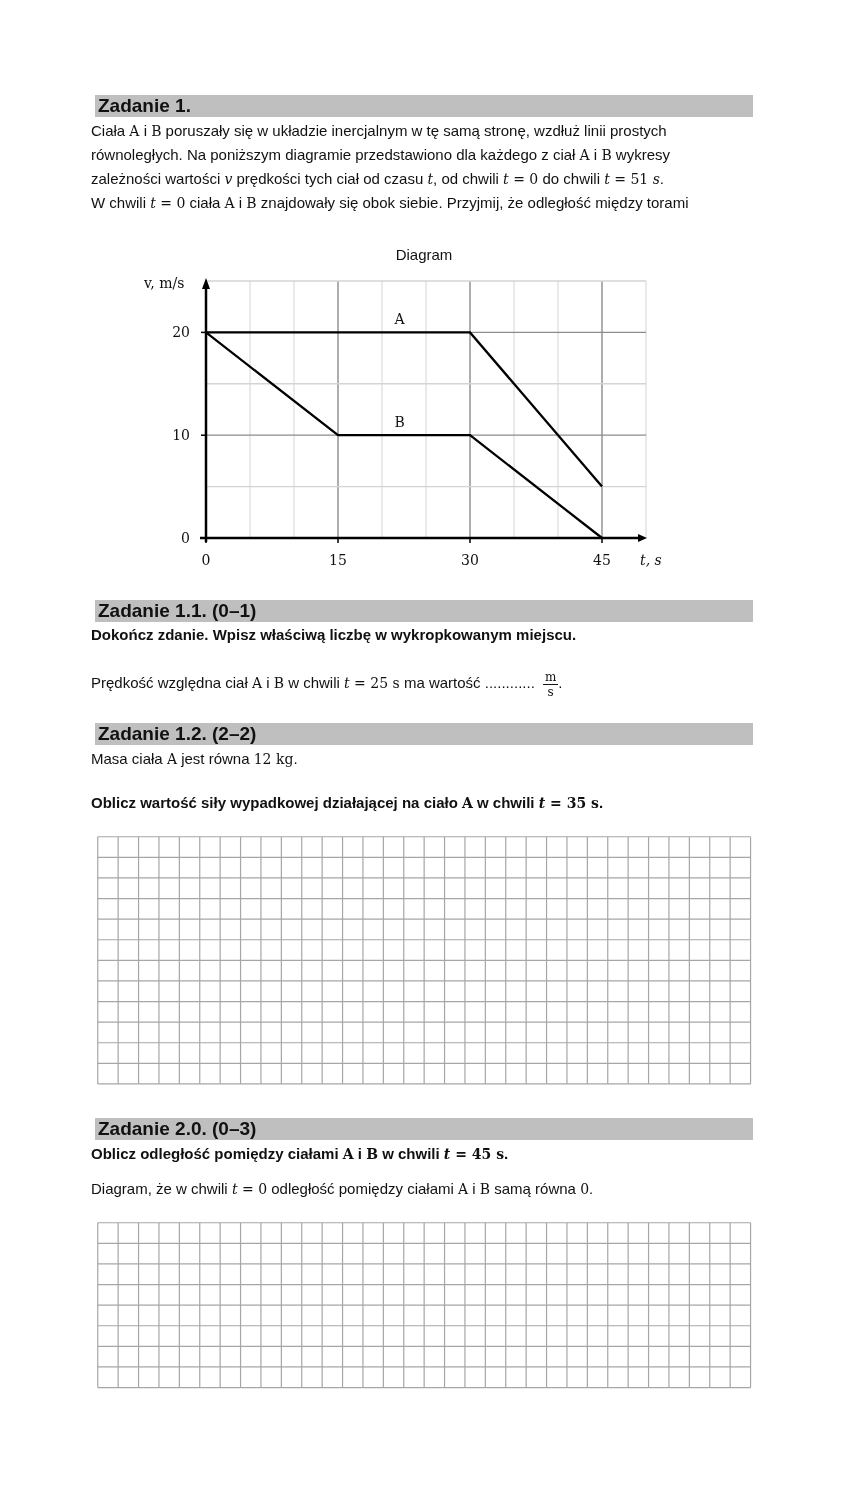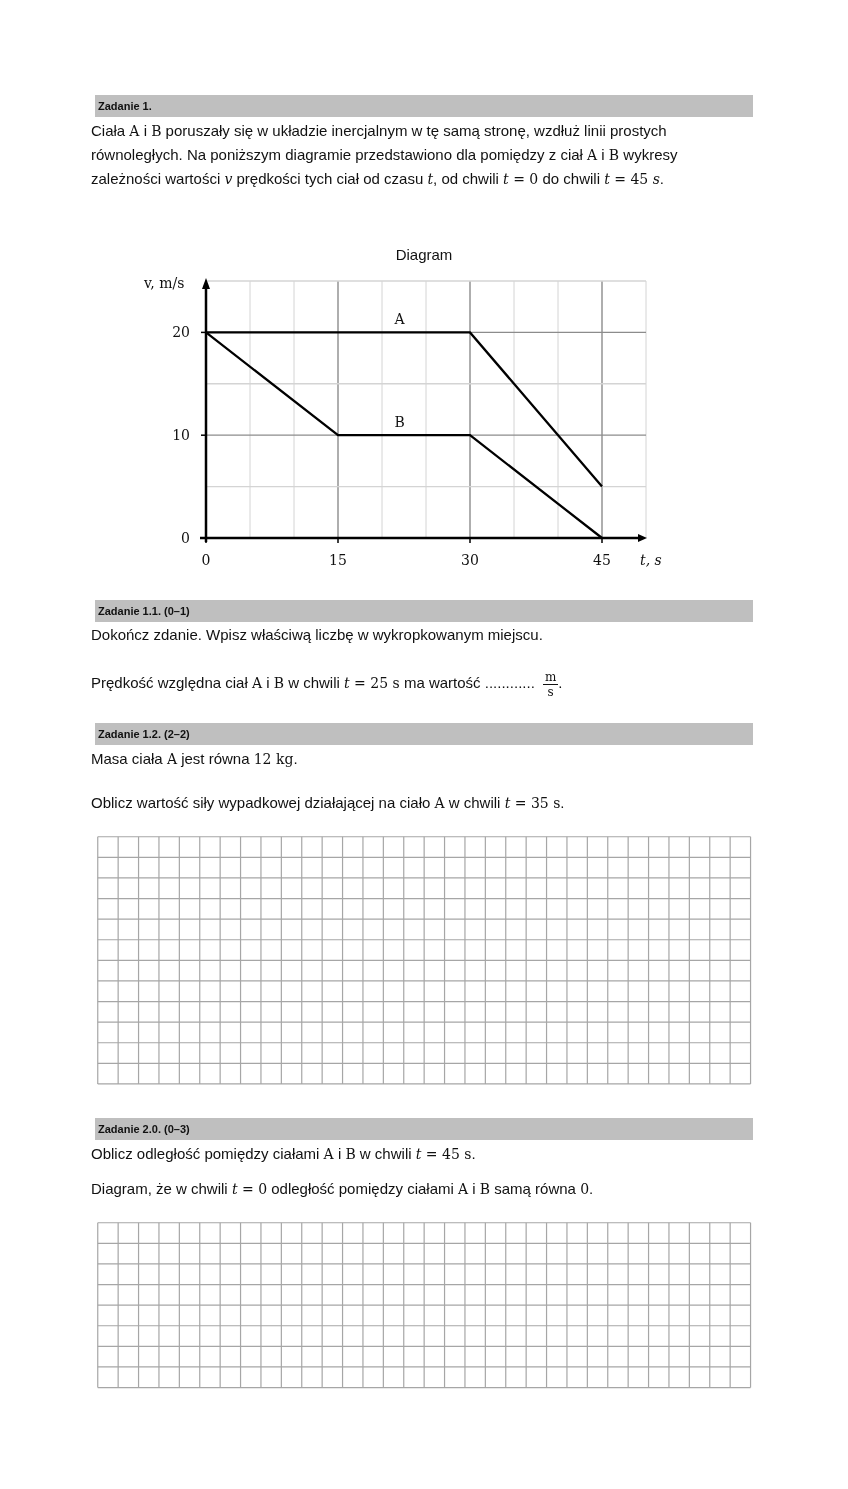--- a/index.html
+++ b/index.html
@@ -1,38 +1,39 @@
 <!DOCTYPE html>
 <html><head>
 <meta charset="utf-8">
 <style>
   html, body { margin: 0; padding: 0; background: #ffffff; }
   body { width: 848px; height: 1489px; position: relative; overflow: hidden;
          font-family: "Liberation Sans", sans-serif; color: #111; }
   .sec-head { position: absolute; left: 95px; width: 658px; height: 22px; background: #bfbfbf;
-              font-weight: bold; font-size: 11px; line-height: 22px; padding-left: 3px; box-sizing: border-box; }
+              font-weight: bold; font-size: 19px; line-height: 22px; padding-left: 3px; box-sizing: border-box; }
   .p { position: absolute; left: 91px; font-size: 15px; line-height: 23px; width: 660px; }
-  .b { font-weight: normal; }
+  .b { font-weight: bold; }
   .m { font-family: "DejaVu Serif", serif; font-size: 14px; }
   .mi { font-family: "DejaVu Serif", serif; font-style: italic; font-size: 14px; }
   .frac { display: inline-block; vertical-align: middle; text-align: center; font-family: "DejaVu Serif", serif; font-size: 12px; line-height: 14px; margin-left: 4px; }
   .frac .num { display: block; border-bottom: 1px solid #111; padding: 0 2px; }
   .frac .den { display: block; }
   #chart { position: absolute; left: 130px; top: 240px; }
   .grid-box { position: absolute; left: 97px; }
   .grid-box svg { display: block; }
 </style>
 </head>
 <body>
 
 <div class="sec-head" style="top:95px">Zadanie 1.</div>
 <div class="p" style="top:119px">
     <div><span>Ciała </span><span class="m">A</span><span> i </span><span class="m">B</span><span> poruszały się w układzie inercjalnym w tę samą stronę, wzdłuż linii prostych</span></div>
-    <div><span>równoległych. Na poniższym diagramie przedstawiono dla pomiędzy z ciał </span><span class="m">A</span><span> i </span><span class="m">B</span><span> wykresy</span></div>
-    <div><span>zależności wartości </span><span class="mi">v</span><span> prędkości tych ciał od czasu </span><span class="mi">t</span><span>, od chwili </span><span class="mi">t</span><span class="m"> = 0</span><span> do chwili </span><span class="mi">t</span><span class="m"> = 45 </span><span class="mi">s</span><span>.</span></div>
+    <div><span>równoległych. Na poniższym diagramie przedstawiono dla każdego z ciał </span><span class="m">A</span><span> i </span><span class="m">B</span><span> wykresy</span></div>
+    <div><span>zależności wartości </span><span class="mi">v</span><span> prędkości tych ciał od czasu </span><span class="mi">t</span><span>, od chwili </span><span class="mi">t</span><span class="m"> = 0</span><span> do chwili </span><span class="mi">t</span><span class="m"> = 51 </span><span class="mi">s</span><span>.</span></div>
+    <div><span>W chwili </span><span class="mi">t</span><span class="m"> = 0</span><span> ciała </span><span class="m">A</span><span> i </span><span class="m">B</span><span> znajdowały się obok siebie. Przyjmij, że odległość między torami</span></div>
   </div>
 
 <svg id="chart" width="560" height="340">
   <text x="294" y="20" text-anchor="middle" font-family="Liberation Sans, sans-serif" font-size="15" fill="#111">Diagram</text>
   <g id="grid-layer">
       <line x1="120" x2="120" y1="41" y2="298" stroke="#d4d4d4" stroke-width="1"></line>
       <line x1="164" x2="164" y1="41" y2="298" stroke="#d4d4d4" stroke-width="1"></line>
       <line x1="208" x2="208" y1="41" y2="298" stroke="#8c8c8c" stroke-width="1.4"></line>
       <line x1="252" x2="252" y1="41" y2="298" stroke="#d4d4d4" stroke-width="1"></line>
       <line x1="296" x2="296" y1="41" y2="298" stroke="#d4d4d4" stroke-width="1"></line>

